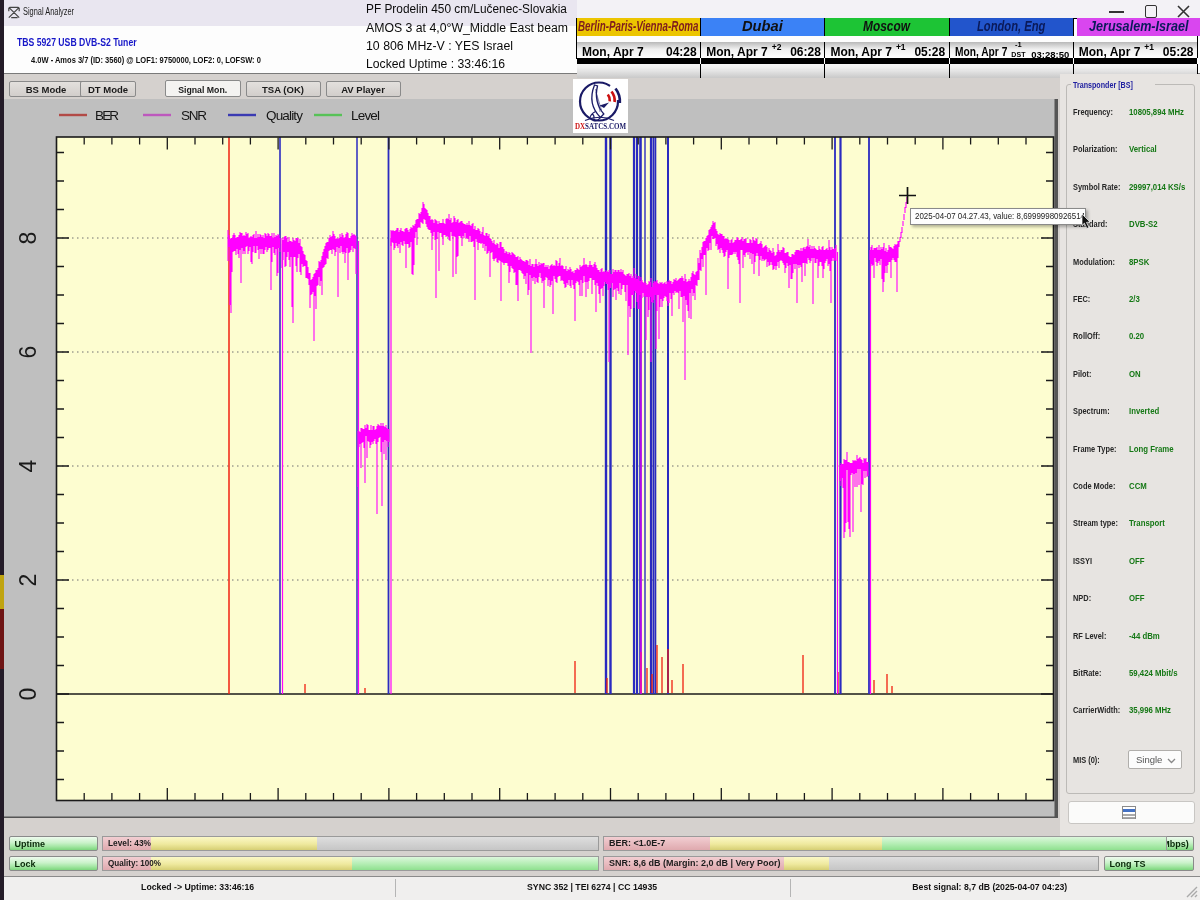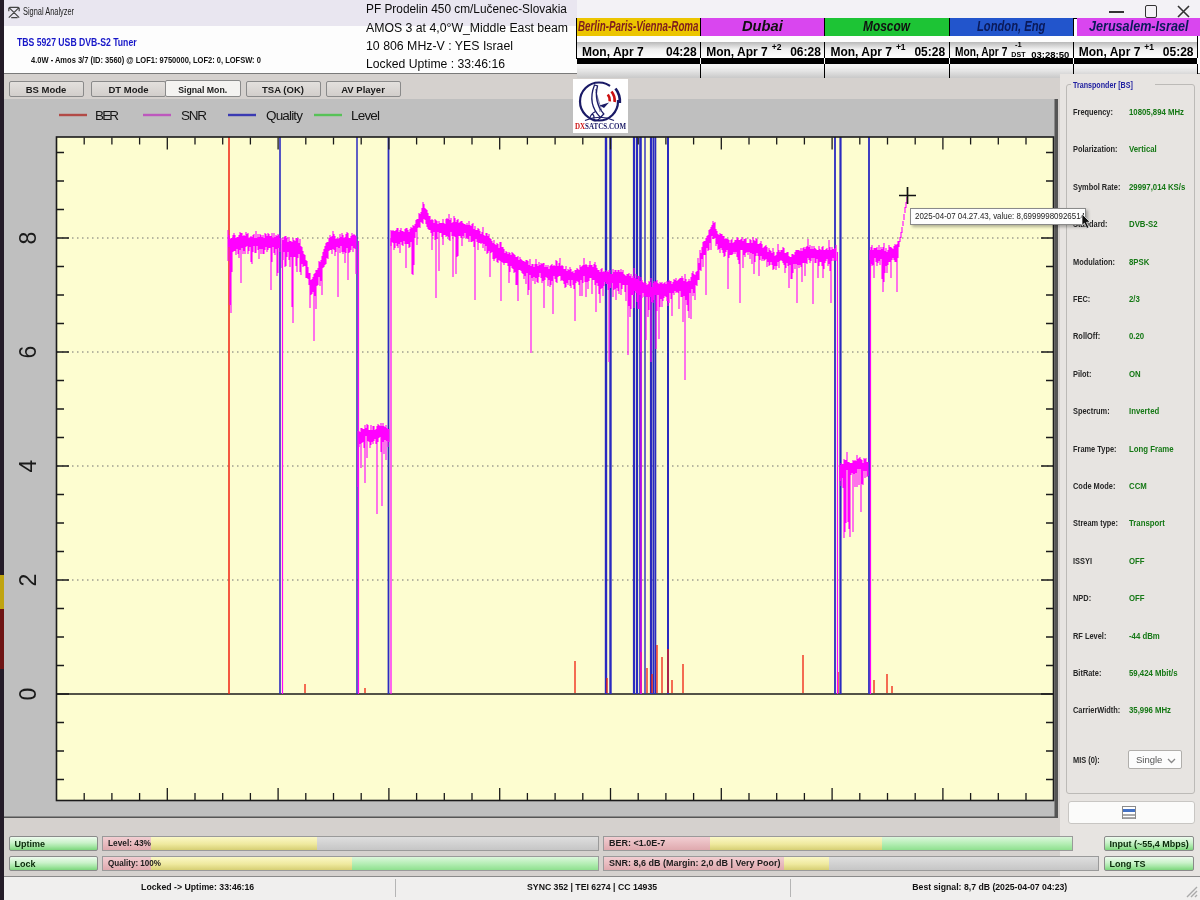--- a/index.html
+++ b/index.html
@@ -48,21 +48,21 @@
 <div class="abs" style="left:576px;top:17.5px;width:623px;height:47px">
 <div class="abs" style="left:0;top:0;width:622px;height:41px;border:1px solid #000"></div>
 <div class="ckhead" style="left:1.0px;width:124.2px;background:#ecc500;color:#7f1d1d">
       <span class="fitc" style="left:1.3px;transform:scaleX(0.7)">Berlin-Paris-Vienna-Roma</span>
     </div>
 <div class="cktime" style="left:1.0px;width:124.2px">
       <span style="position:absolute;left:5px;top:3.5px"><span class="fit" style="transform:scaleX(1.0);">Mon, Apr 7</span></span>
       <span style="position:absolute;right:3.5px;top:3.5px;font-size:12px;line-height:15px">04:28</span>
     </div>
 <div class="ckbot" style="left:1.0px;width:124.2px"></div>
-<div class="ckhead" style="left:125.2px;width:124.2px;background:#d946ef;color:#111">
+<div class="ckhead" style="left:125.2px;width:124.2px;background:#3b82f6;color:#111">
       <span class="fitc" style="left:41.2px;transform:scaleX(1.05)">Dubai</span>
     </div>
 <div class="cktime" style="left:125.2px;width:124.2px">
       <span style="position:absolute;left:5px;top:3.5px"><span class="fit" style="transform:scaleX(1.0);">Mon, Apr 7</span></span>
       <span style="position:absolute;right:43px;top:0;font-size:8.5px">+2</span>
       <span style="position:absolute;right:3.5px;top:3.5px;font-size:12px;line-height:15px">06:28</span>
     </div>
 <div class="ckbot" style="left:125.2px;width:124.2px"></div>
 <div class="ckhead" style="left:249.4px;width:124.2px;background:#1dc435;color:#111">
       <span class="fitc" style="left:38.1px;transform:scaleX(0.85)">Moscow</span>
@@ -88,21 +88,21 @@
     </div>
 <div class="cktime" style="left:497.8px;width:124.2px">
       <span style="position:absolute;left:5px;top:3.5px"><span class="fit" style="transform:scaleX(1.0);">Mon, Apr 7</span></span>
       <span style="position:absolute;right:43px;top:0;font-size:8.5px">+1</span>
       <span style="position:absolute;right:3.5px;top:3.5px;font-size:12px;line-height:15px">05:28</span>
     </div>
 <div class="ckbot" style="left:497.8px;width:124.2px"></div>
 
 </div>
 <div class="tab" style="left:8.5px;width:75px">BS Mode</div>
-<div class="tab" style="left:91px;width:75px">DT Mode</div>
+<div class="tab" style="left:80px;width:56px">DT Mode</div>
 <div class="tab" style="left:164.5px;width:76px;top:79.5px;height:17.5px;background:#f4f3f1;line-height:18px"><span class="fit" style="transform:scaleX(0.92);transform-origin:center">Signal Mon.</span></div>
 <div class="tab" style="left:245.5px;width:75px">TSA (OK)</div>
 <div class="tab" style="left:325.5px;width:75px">AV Player</div>
 <div class="abs" style="left:1060px;top:74px;width:140px;height:802px;background:#e7e4e1"></div>
 <div class="abs" style="left:1066px;top:84px;width:129px;height:710px;border:1px solid #bcbab7;border-radius:3px"></div>
 <div class="abs" style="left:1071px;top:79px;background:#e7e4e1;padding:0 2px;font-size:9.5px;font-weight:bold;color:#2020a0"><span class="fit" style="transform:scaleX(0.75);">Transponder [BS]</span></div>
 <div class="plab" style="top:106px"><span class="fit" style="transform:scaleX(0.78);">Frequency:</span></div>
 <div class="pval" style="top:106px"><span class="fit" style="transform:scaleX(0.82);">10805,894 MHz</span></div>
 <div class="plab" style="top:143px"><span class="fit" style="transform:scaleX(0.78);">Polarization:</span></div>
 <div class="pval" style="top:143px"><span class="fit" style="transform:scaleX(0.82);">Vertical</span></div>
@@ -226,21 +226,21 @@
  <div class="bseg pink" style="left:0;width:48px"></div>
     <div class="bseg yell" style="left:48px;width:166px"></div>
  <div class="btxt"><span class="fit" style="transform:scaleX(0.924);">Level: 43%</span></div>
   </div>
 <div class="bar" style="left:102px;top:856px;width:496.5px">
  <div class="bseg pink" style="left:0;width:48px"></div>
     <div class="bseg yell" style="left:48px;width:201px"></div>
  <div class="bseg grn" style="left:249px;right:0"></div>
     <div class="btxt"><span class="fit" style="transform:scaleX(0.898);">Quality: 100%</span></div>
   </div>
-<div class="bar" style="left:603px;top:836px;width:470px">
+<div class="bar" style="left:603px;top:836px;width:564px">
  <div class="bseg pink" style="left:0;width:106px"></div>
     <div class="bseg yell" style="left:106px;width:172px"></div>
  <div class="bseg grn" style="left:278px;right:0"></div>
     <div class="btxt">BER: &lt;1.0E-7</div>
   </div>
 <div class="bar" style="left:603px;top:856px;width:495.5px">
  <div class="bseg pink" style="left:0;width:180px"></div>
     <div class="bseg yell" style="left:180px;width:45px"></div>
  <div class="btxt">SNR: 8,6 dB (Margin: 2,0 dB | Very Poor)</div>
   </div>

